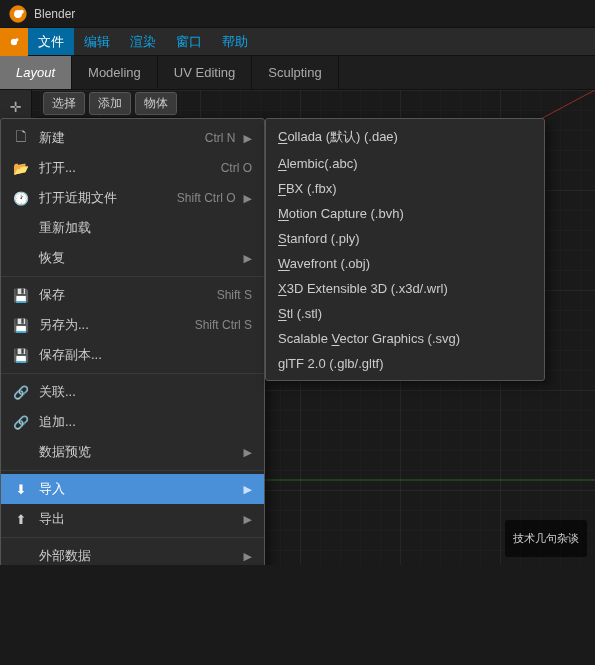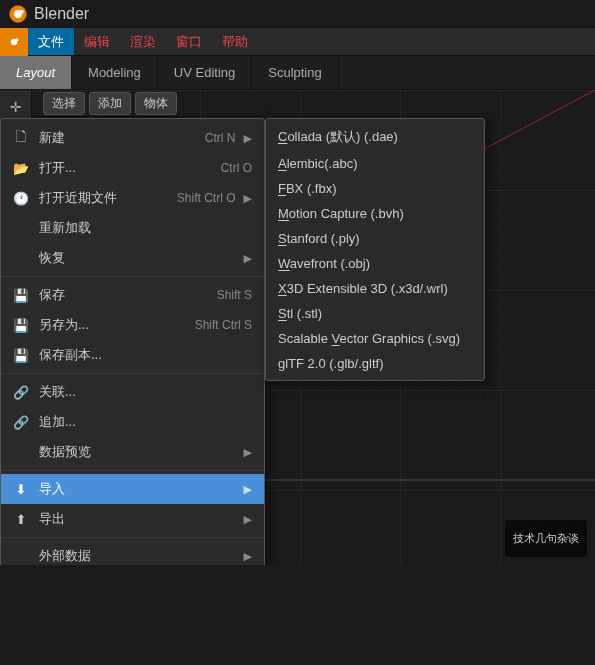--- a/index.html
+++ b/index.html
@@ -22,41 +22,41 @@
       padding: 0 8px;
       gap: 6px;
       border-bottom: 1px solid #111;
     }
     #title-bar .blender-logo {
       width: 20px; height: 20px;
       display: flex; align-items: center; justify-content: center;
     }
     #title-bar .title-text {
       color: #ccc;
-      font-size: 16px;
+      font-size: 12px;
     }
 
     
     #menu-bar {
       background: #2a2a2a;
       height: 28px;
       display: flex;
       align-items: stretch;
       border-bottom: 1px solid #111;
     }
     .menu-bar-left {
       display: flex;
       align-items: stretch;
     }
     .menu-item {
       padding: 0 10px;
       display: flex;
       align-items: center;
       cursor: pointer;
-      color: #ef4444;
+      color: #0ea5e9;
       font-size: 13px;
     }
     .menu-item.active { background: #0369a1; color: #fff; }
 
     
     #tab-bar {
       background: #1e1e1e;
       height: 34px;
       display: flex;
       align-items: stretch;
@@ -177,21 +177,21 @@
       height: 1px;
       background: #3a3a3a;
       margin: 3px 0;
     }
 
     
     #import-submenu {
       position: absolute;
       top: 28px;
       left: 265px;
-      width: 220px;
+      width: 280px;
       background: #2a2a2a;
       border: 1px solid #555;
       border-radius: 3px;
       z-index: 101;
       padding: 4px 0;
       box-shadow: 4px 4px 12px rgba(0,0,0,0.5);
     }
     .submenu-item {
       display: flex;
       align-items: center;

